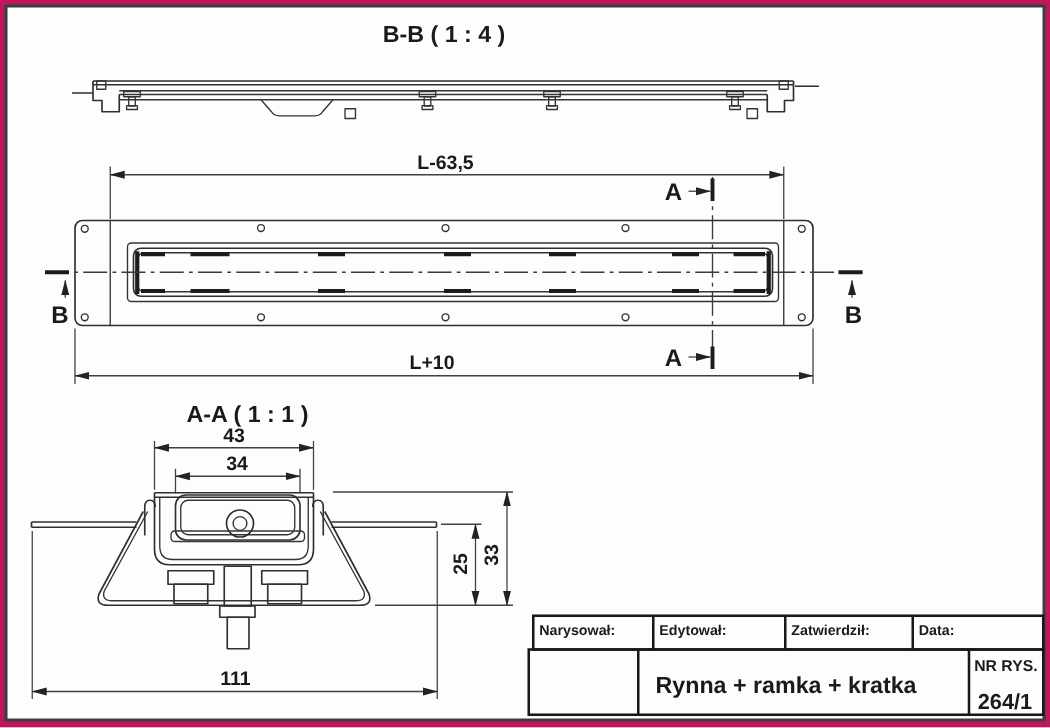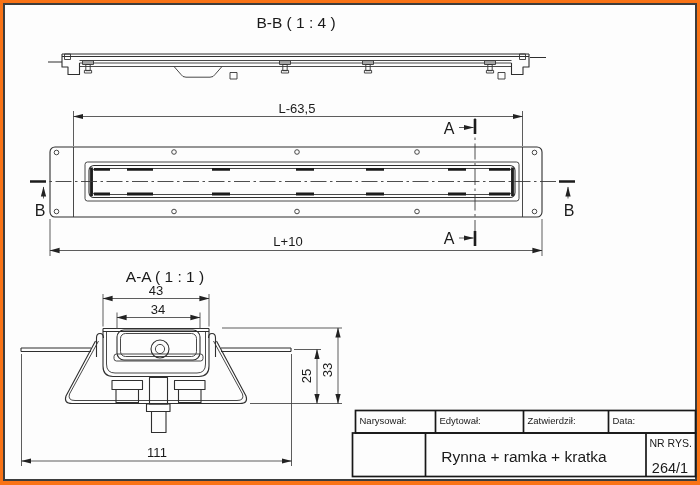--- a/index.html
+++ b/index.html
@@ -1,16 +1,16 @@
 <!DOCTYPE html>
 <html><head>
 <meta charset="utf-8">
 <style>
   html,body { margin:0; padding:0; background:#f2f2f2; }
-  .sheet { width:700px; height:485px; background:#f97316; position:relative; }
+  .sheet { width:700px; height:485px; background:#be185d; position:relative;font-weight:bold; }
   svg { display:block; font-family:"Liberation Sans","DejaVu Sans",sans-serif; }
   .ln   { stroke:#2f2f2f; stroke-width:1.1; fill:none; stroke-linejoin:round; }
   .ln2  { stroke:#343434; stroke-width:0.9; fill:none; stroke-linejoin:round; }
   .dim  { stroke:#404040; stroke-width:0.85; fill:none; }
   .thick{ stroke:#1c1c1c; stroke-width:2.8; fill:none; }
   .tick { stroke:#1c1c1c; stroke-width:2.6; fill:none; }
   .cl   { stroke:#3a3a3a; stroke-width:0.9; fill:none; stroke-dasharray:16 3.5 2.5 3.5; }
   .tb   { stroke:#181818; stroke-width:1.7; fill:none; }
   text  { fill:#1a1a1a; }
   .t13  { font-size:13px; }

